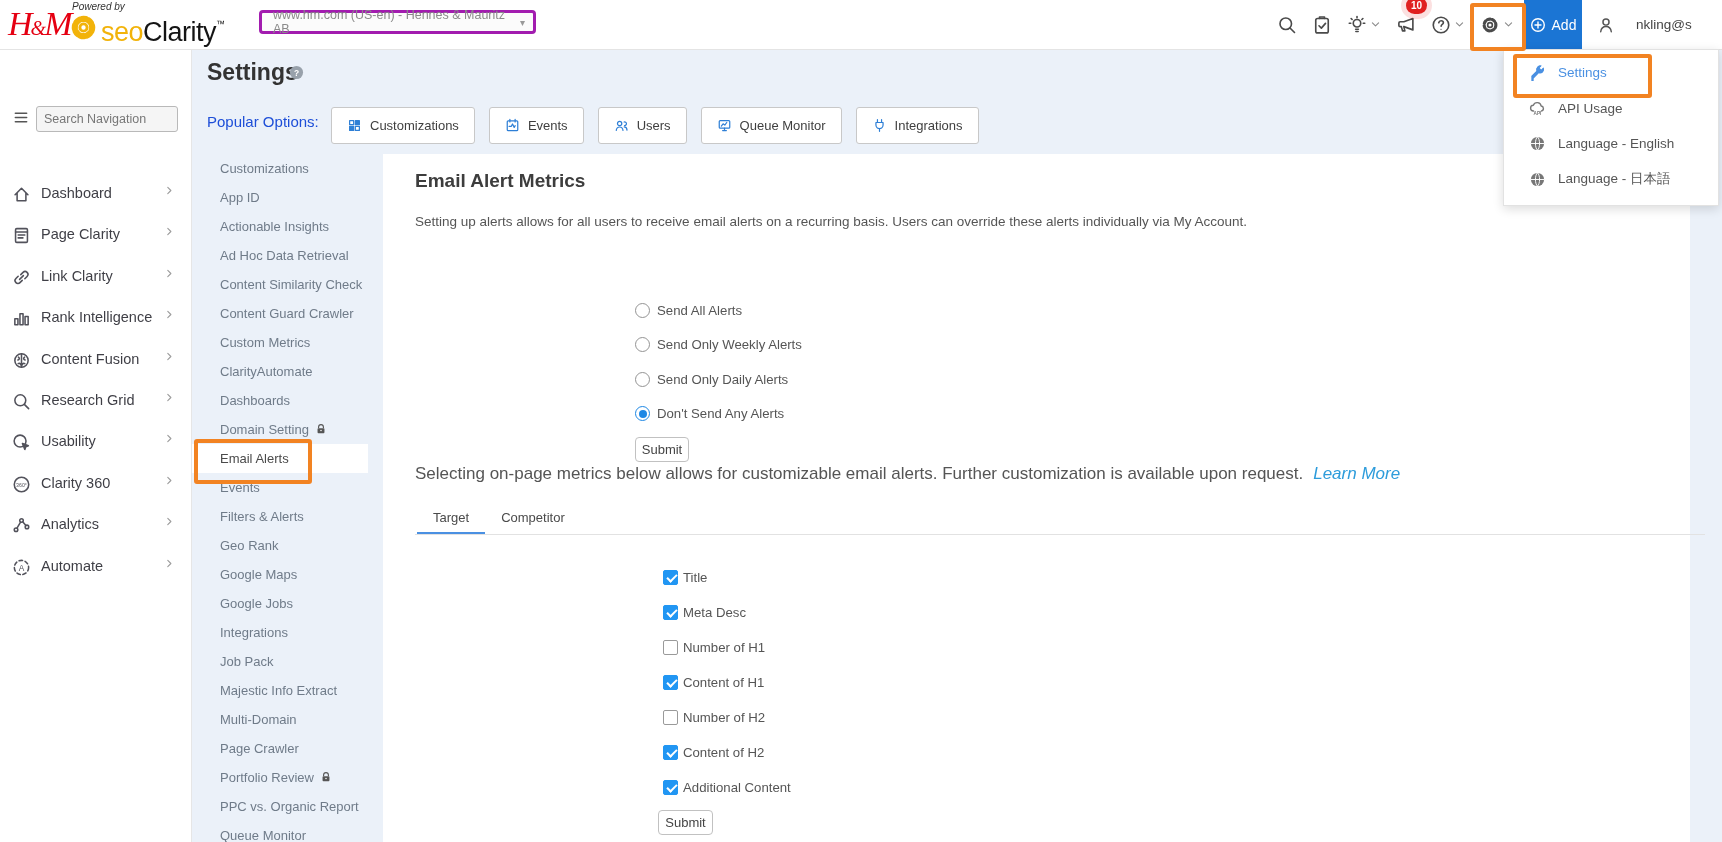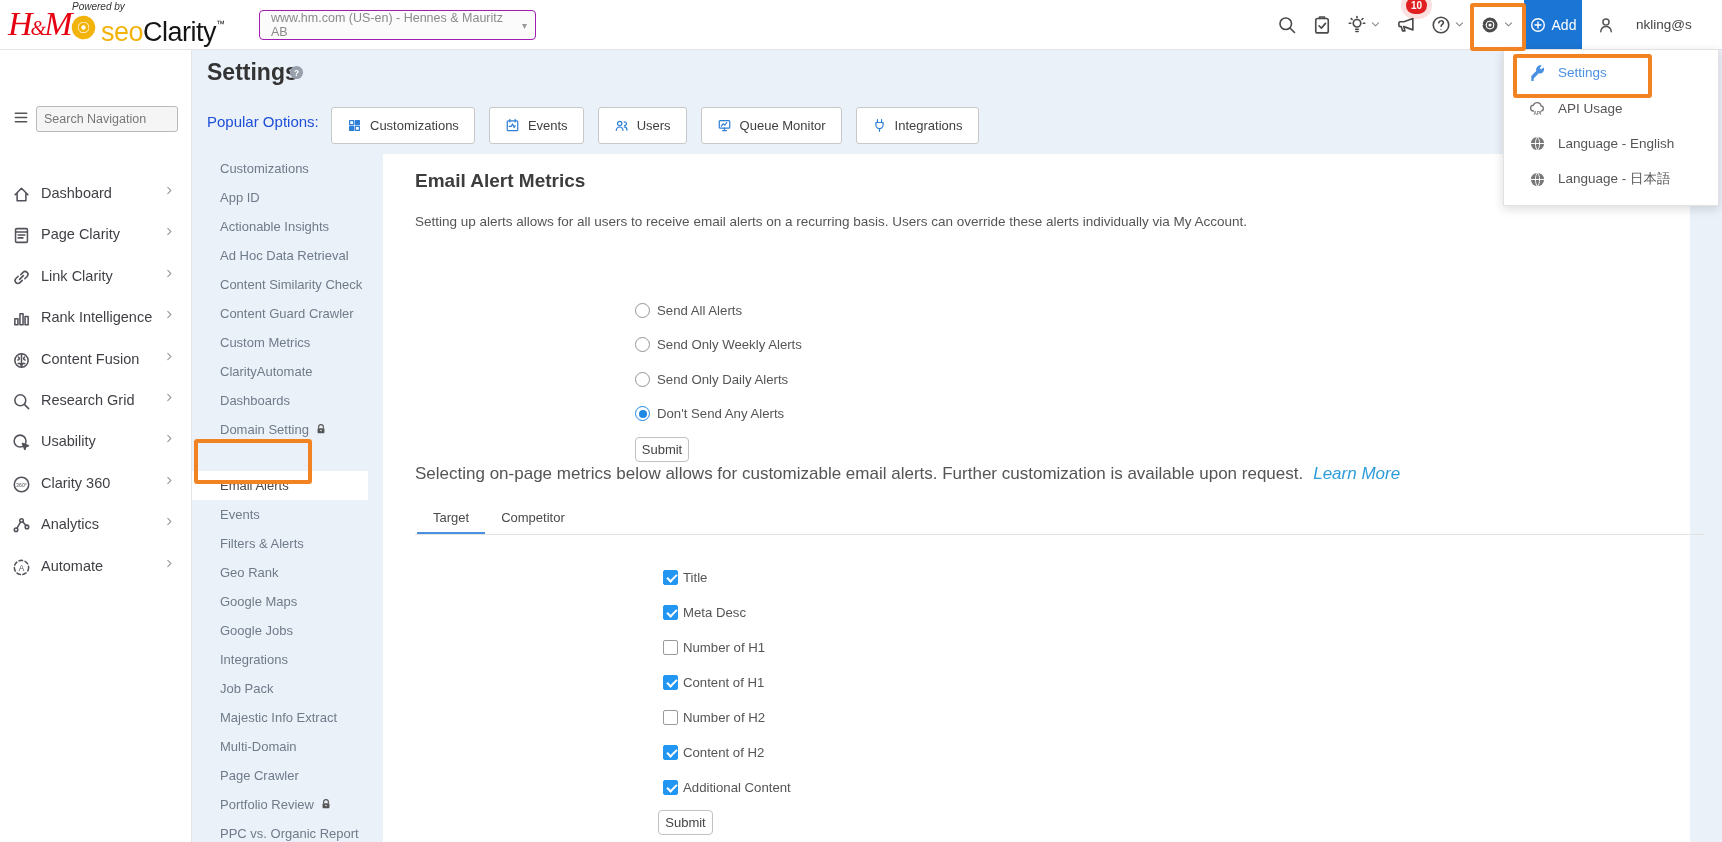--- a/index.html
+++ b/index.html
@@ -13,22 +13,22 @@
           border-bottom:1px solid #e4e4e4;z-index:10;}
   .hm-logo{position:absolute;left:8px;top:2px;font-family:"Liberation Serif","DejaVu Serif",serif;
            font-style:italic;font-weight:normal;color:#e50012;font-size:34px;letter-spacing:-2px;line-height:44px;}
   .hm-logo .amp{font-size:20px;}
   .powered{position:absolute;left:72px;top:1px;font-style:italic;font-size:10px;color:#333;}
   .brand-gear{position:absolute;left:69px;top:13px;width:29px;height:29px;color:#f2b30a;}
   .brand-txt{position:absolute;left:101px;top:8px;font-size:27px;line-height:32px;letter-spacing:-.5px;}
   .brand-txt .seo{color:#f2b30a;}
   .brand-txt .clar{color:#141414;}
   .brand-txt .tm{font-size:9px;color:#141414;vertical-align:14px;}
-  .domain-btn{position:absolute;left:259px;top:10px;width:277px;height:30px;box-sizing:border-box;
-              border:1px solid #a21caf;border-radius:4px;background:#fbfbfb;color:#8a8a8a;font-size:12.5px;
+  .domain-btn{position:absolute;left:259px;top:10px;width:277px;height:24px;box-sizing:border-box;
+              border:3px solid #a21caf;border-radius:4px;background:#fbfbfb;color:#8a8a8a;font-size:12.5px;
               display:flex;align-items:center;padding:0 8px 0 11px;}
   .domain-btn .caret{margin-left:auto;color:#999;font-size:10px;}
   .hicons{position:absolute;left:1277px;top:0;height:49px;display:flex;align-items:center;gap:15px;}
   .hic{display:flex;align-items:center;gap:3px;color:#4a4a4a;position:relative;}
   .hic .ig{width:20px;height:20px;}
   .hic .chev-dn{width:11px;height:11px;color:#8a8a8a;}
   .hic .badge{position:absolute;top:-18px;left:10px;min-width:17px;height:17px;border-radius:9px;background:#e02020;
               color:#fff;font-size:10px;font-weight:bold;display:flex;align-items:center;justify-content:center;
               box-shadow:0 0 0 5px rgba(224,32,32,.14);padding:0 2px;}
   .add-btn{position:absolute;left:1524px;top:0;width:58px;height:49px;background:#1b75d4;color:#fff;
@@ -56,21 +56,21 @@
   .lnav{position:absolute;left:0;top:136px;width:192px;}
   .lnav-item{height:41.4px;display:flex;align-items:flex-start;padding-left:12px;cursor:pointer;}
   .lnav-item .ig{width:19px;height:19px;color:#52525b;flex:0 0 auto;}
   .lnav-item .lbl{margin-left:10px;font-size:14.5px;color:#3f3f46;}
   .lnav-item .chev{margin-left:auto;margin-right:17px;width:11px;height:11px;color:#9b9b9b;}
 
   
   .mainbg{position:absolute;left:192px;top:49px;width:1530px;height:793px;background:#ebf1f9;}
   .snav{position:absolute;left:192px;top:49px;width:176px;padding-top:104.5px;}
   .snav-item{height:29px;display:flex;align-items:center;padding-left:28px;font-size:13px;color:#6f7b89;cursor:pointer;}
-  .snav-item.selected{background:#fff;color:#4a4a4a;margin-top:27px;}
+  .snav-item.selected{background:#fff;color:#4a4a4a;}
   .snav-item .lock{width:12px;height:12px;margin-left:6px;color:#555;flex:0 0 auto;}
 
   
   .pg-title{position:absolute;left:207px;top:59px;font-size:23px;font-weight:600;color:#333;}
   .pg-help{position:absolute;left:289px;top:65px;width:15px;height:15px;color:#98a1ab;}
   .pop-lbl{position:absolute;left:207px;top:113px;font-size:15px;font-weight:normal;color:#1d4ed8;}
   .pop-row{position:absolute;left:331px;top:107px;display:flex;gap:14px;}
   .pop-btn{height:37px;box-sizing:border-box;border:1px solid #c8c8c8;border-radius:3px;background:#fff;
            display:flex;align-items:center;padding:0 15px;font-size:13px;color:#3f3f3f;cursor:pointer;}
   .pop-btn .ig{width:15px;height:15px;color:#2e7fd6;margin-right:8px;}

